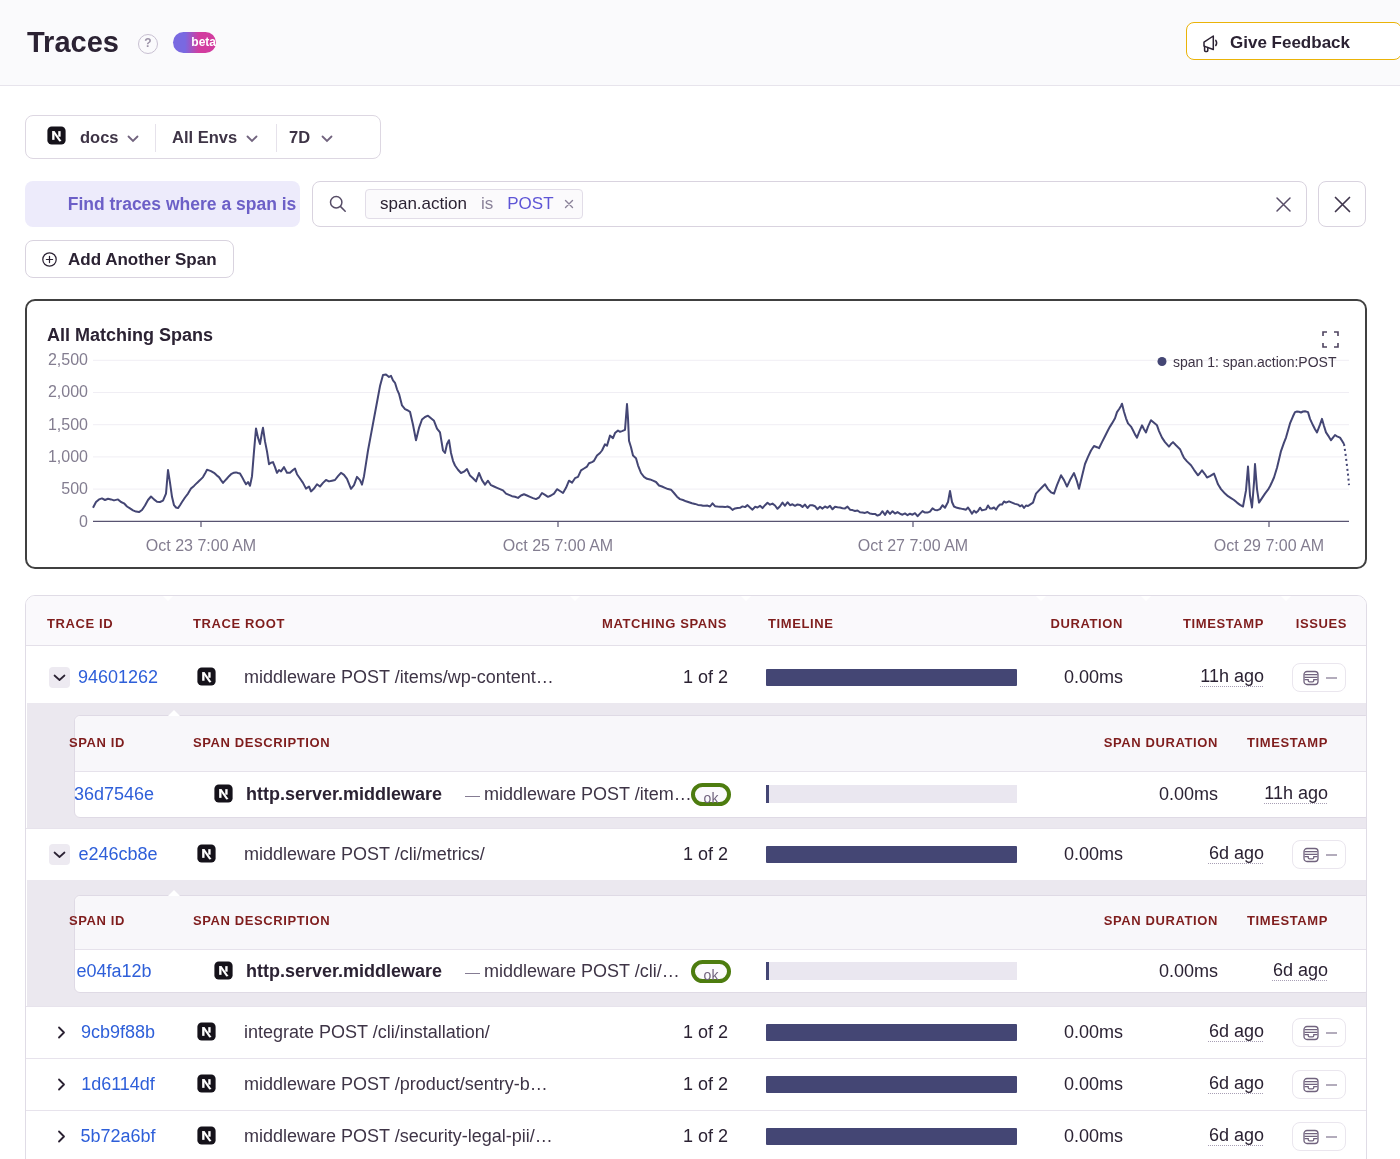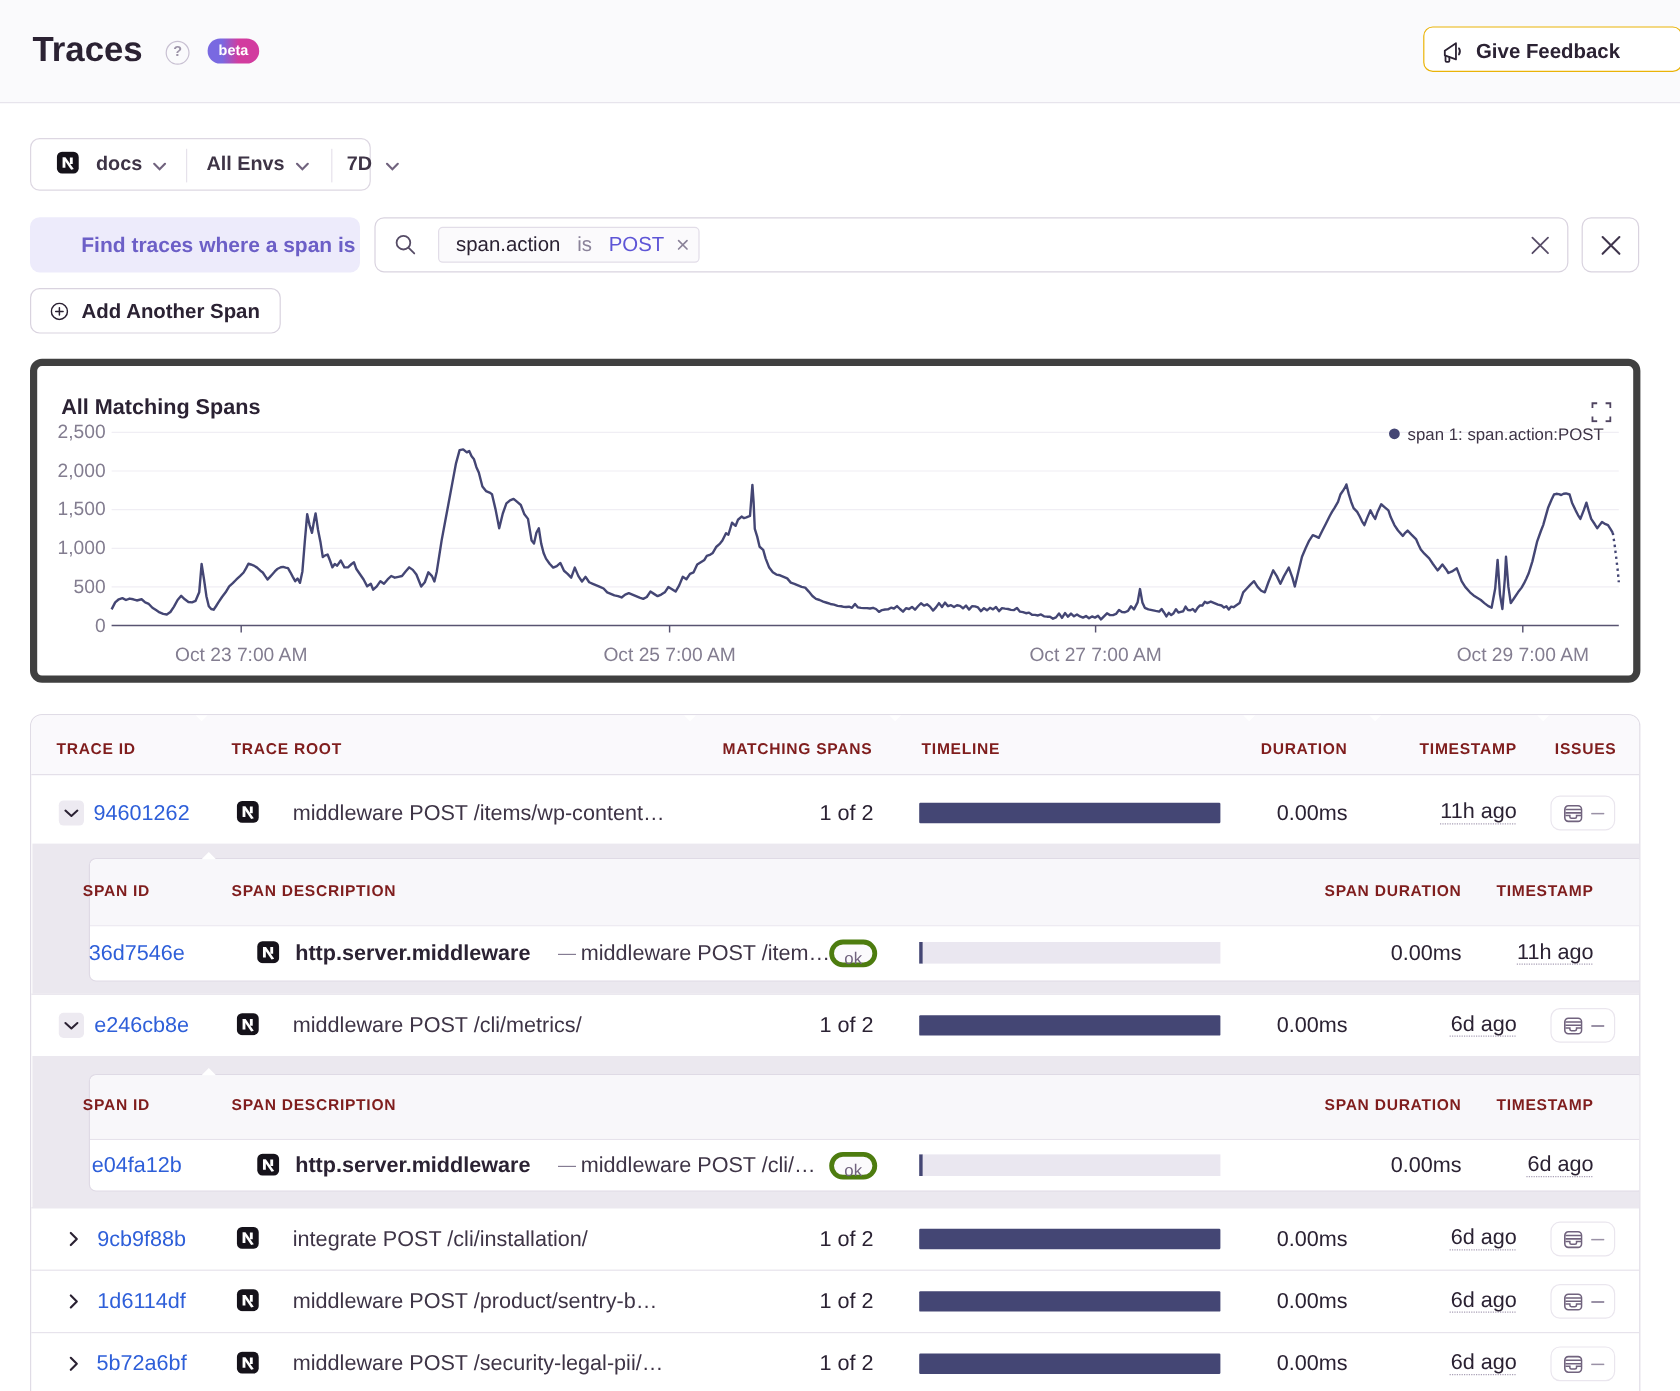--- a/index.html
+++ b/index.html
@@ -3,39 +3,39 @@
 <meta charset="utf-8">
 <style>
 * { margin:0; padding:0; box-sizing:border-box; }
 html,body { width:1400px; height:1159px; overflow:hidden; background:#fff;
   font-family:"Liberation Sans",sans-serif; color:#3E3446; }
 .abs { position:absolute; }
 
 .hdr { position:absolute; left:0; top:0; width:1400px; height:86px; background:#FAFAFC; border-bottom:1px solid #E7E4EC; }
 .title { position:absolute; left:27px; top:26px; font-size:29px; font-weight:700; color:#2B2233; letter-spacing:0; }
 .qcirc { position:absolute; left:138px; top:34px; width:20px; height:20px; border:1.5px solid #C8C0D2; border-radius:50%; color:#9C93A8; font-size:12px; font-weight:700; text-align:center; line-height:17px; }
-.beta { position:absolute; left:173px; top:32px; width:43px; height:21px; border-radius:11px; background:linear-gradient(90deg,#7969E1 0%,#7969E1 28%,#D23C9F 60%,#D23C9F 100%); color:#fff; font-size:12px; font-weight:700; text-align:center; line-height:21px; }
+.beta { position:absolute; left:173px; top:32px; width:43px; height:21px; border-radius:11px; background:linear-gradient(90deg,#7969E1 0%,#7969E1 28%,#D23C9F 60%,#D23C9F 100%); color:#fff; font-size:12px; font-weight:700; text-align:right; line-height:21px; }
 .fbbtn { position:absolute; left:1186px; top:22px; width:216px; height:38px; background:#fff; border:1px solid #eab308; border-radius:8px; }
 .fbbtn span { position:absolute; left:43px; top:10px; font-size:17px; font-weight:700; color:#2B2233; }
 
-.fbar { position:absolute; left:25px; top:115px; width:284px; height:44px; background:#fff; border:1px solid #DDD7E2; border-radius:8px; }
+.fbar { position:absolute; left:25px; top:115px; width:356px; height:44px; background:#fff; border:1px solid #DDD7E2; border-radius:8px; }
 .fbar .div { position:absolute; top:8px; width:1px; height:28px; background:#E6E2EB; }
 .fbar .lbl { position:absolute; top:12px; font-size:16.5px; font-weight:700; color:#3E3446; }
 
 .findlbl { position:absolute; left:25px; top:181px; width:275px; height:46px; background:#EDEBFB; border-radius:8px; color:#6C5FC7; font-size:17.5px; font-weight:700; text-align:center; line-height:46px;padding-left:39px; }
 .sbox { position:absolute; left:312px; top:181px; width:995px; height:46px; background:#fff; border:1px solid #D9D3DF; border-radius:8px; }
 .token { position:absolute; left:52px; top:7px; height:30px; background:#FBFAFC; border:1px solid #E2DDE8; border-radius:4px; display:flex; align-items:center; padding:0 8px 0 14px; font-size:17px; }
 .token b { color:#2B2233; font-weight:400; }
 .token .is { color:#8A8299; margin:0 14px; }
 .token .val { color:#5E55D6; margin-right:10px; }
 .closebtn { position:absolute; left:1318px; top:181px; width:48px; height:46px; background:#fff; border:1px solid #D9D3DF; border-radius:8px; }
 .addbtn { position:absolute; left:25px; top:240px; width:209px; height:38px; background:#fff; border:1px solid #D9D3DF; border-radius:8px; }
 .addbtn span { position:absolute; left:42px; top:9px; font-size:17px; font-weight:700; color:#2B2233; }
 
-.chart { position:absolute; left:25px; top:299px; width:1342px; height:270px; background:#fff; border:6px solid #404040; border-radius:10px; }
+.chart { position:absolute; left:25px; top:299px; width:1342px; height:270px; background:#fff; border:2px solid #404040; border-radius:10px; }
 .ctitle { position:absolute; left:20px; top:24px; font-size:18px; font-weight:700; color:#2B2233; }
 
 .tbl { position:absolute; left:25px; top:595px; width:1342px; height:566px; background:#fff; border:1px solid #E0DCE6; border-radius:10px 10px 0 0; overflow:hidden; }
 .th { font-size:13px; font-weight:700; color:#7f1d1d; letter-spacing:0.6px; position:absolute; }
 .link { color:#2E5FD9; font-size:18px; position:absolute; text-align:center; }
 .chev { position:absolute; width:21px; height:21px; border-radius:4px; }
 .chev.open { background:#EDEAF1; }
 .root { position:absolute; font-size:18px; color:#3E3446; white-space:nowrap; overflow:hidden; text-overflow:ellipsis; }
 .mspan { position:absolute; font-size:18px; color:#2B2233; text-align:right; }
 .bar { position:absolute; left:740px; width:251px; height:17px; background:#444674; border-radius:1px; }

